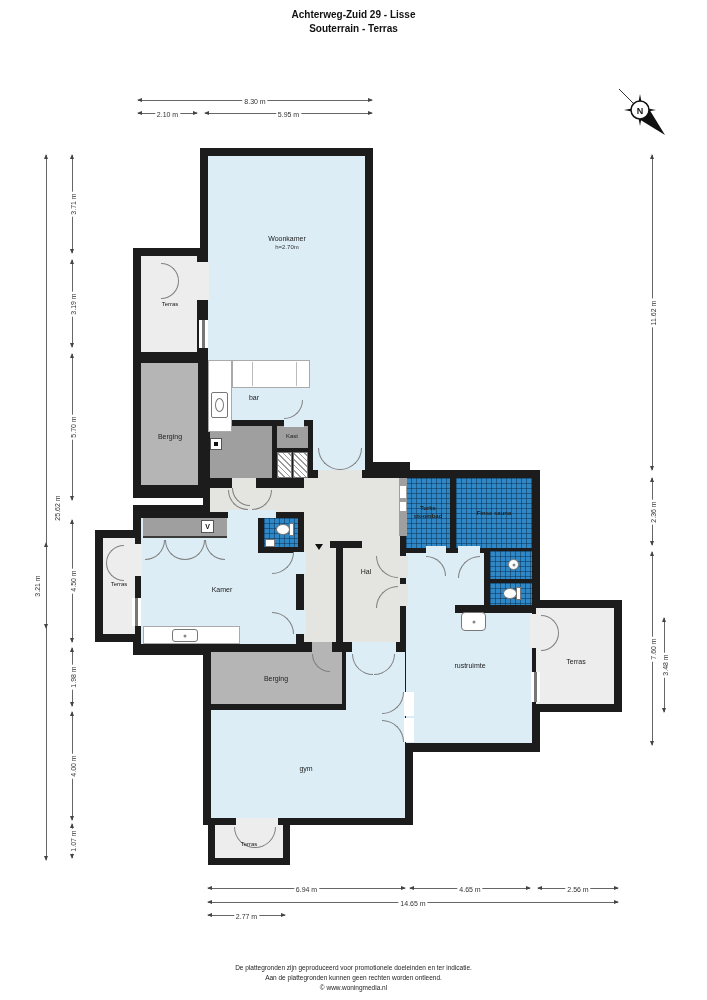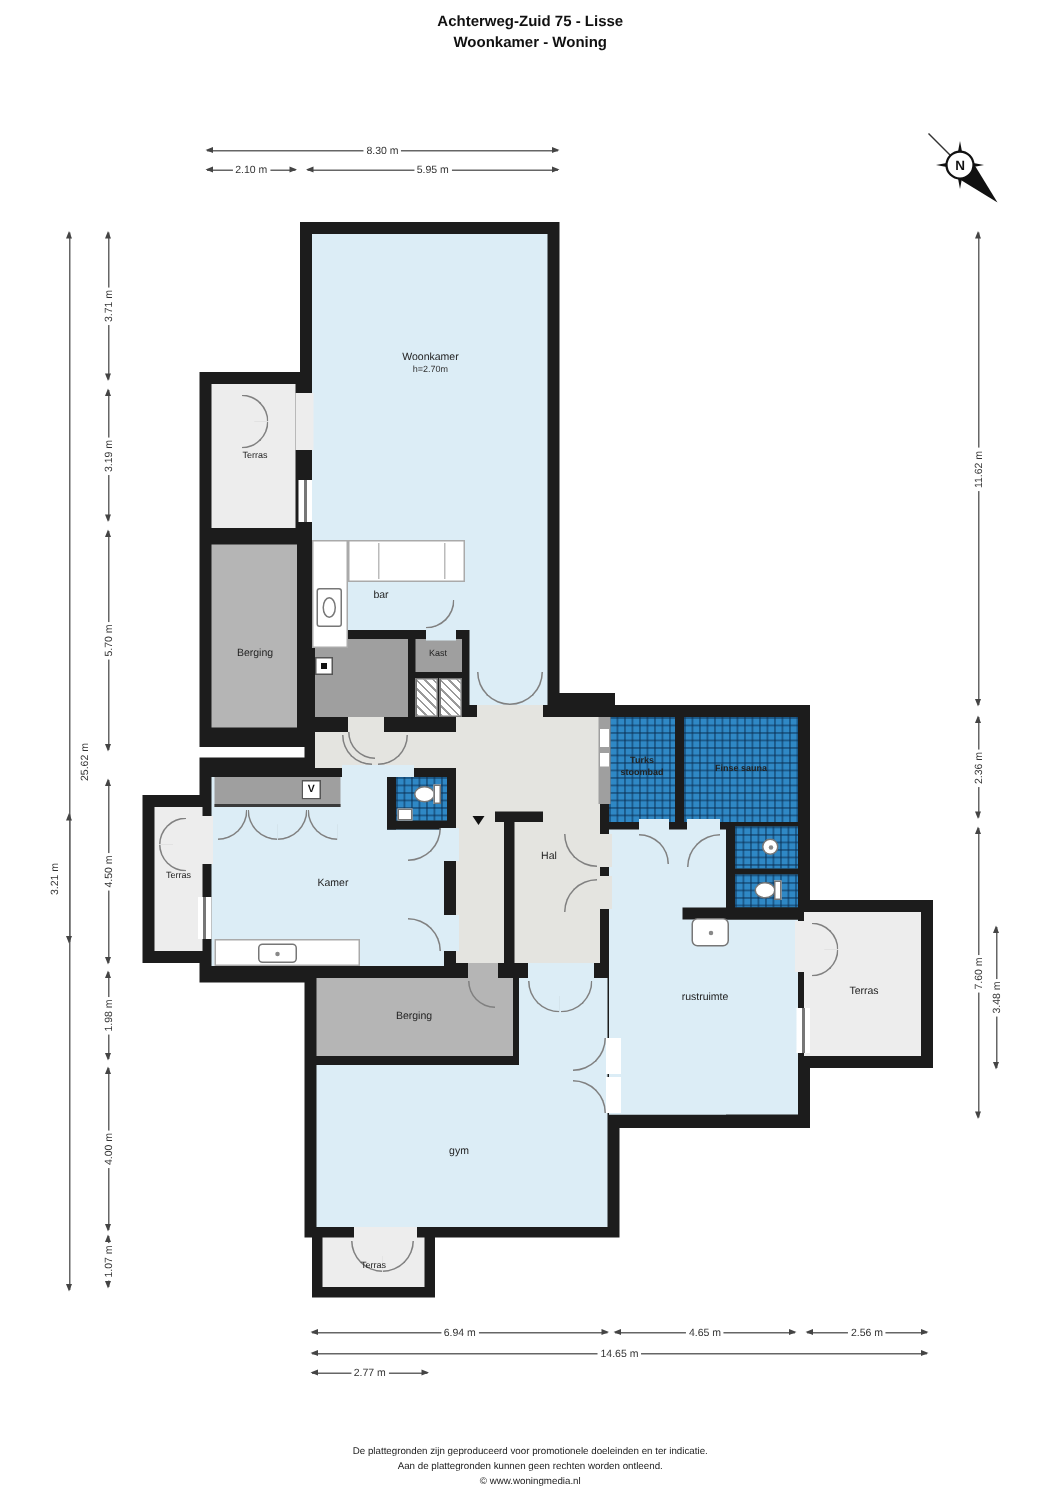--- a/index.html
+++ b/index.html
@@ -45,22 +45,22 @@
   .bath{position:absolute;border-left:6px solid #1c1c1c;border-bottom:6px solid #1c1c1c;box-sizing:border-box;z-index:15}
   .counter{position:absolute;background:#fff;border:1px solid #aaa;box-sizing:border-box;z-index:15}
   .thinline{position:absolute;background:#bbb;z-index:16}
 </style>
 </head>
 <body>
 
 <div id="plan">
 
   <div class="title">
-    <div>Achterweg-Zuid 75 - Lisse</div>
-    <div>Woonkamer - Woning</div>
+    <div>Achterweg-Zuid 29 - Lisse</div>
+    <div>Souterrain - Terras</div>
   </div>
 
   <svg class="abs" style="left:610px;top:80px" width="62" height="62" viewBox="0 0 62 62">
     <line x1="9" y1="9" x2="28" y2="28" stroke="#333" stroke-width="1"></line>
     <polygon points="28,28 36,24 55,55 24,36" fill="#111"></polygon>
     <polygon points="30,14 33,30 30,46 27,30" fill="#111"></polygon>
     <polygon points="14,30 30,27 46,30 30,33" fill="#111"></polygon>
     <circle cx="30" cy="30" r="9" fill="#fff" stroke="#111" stroke-width="1.5"></circle>
     <text x="30" y="33.5" font-size="9" font-weight="bold" text-anchor="middle" fill="#111">N</text>
   </svg>

